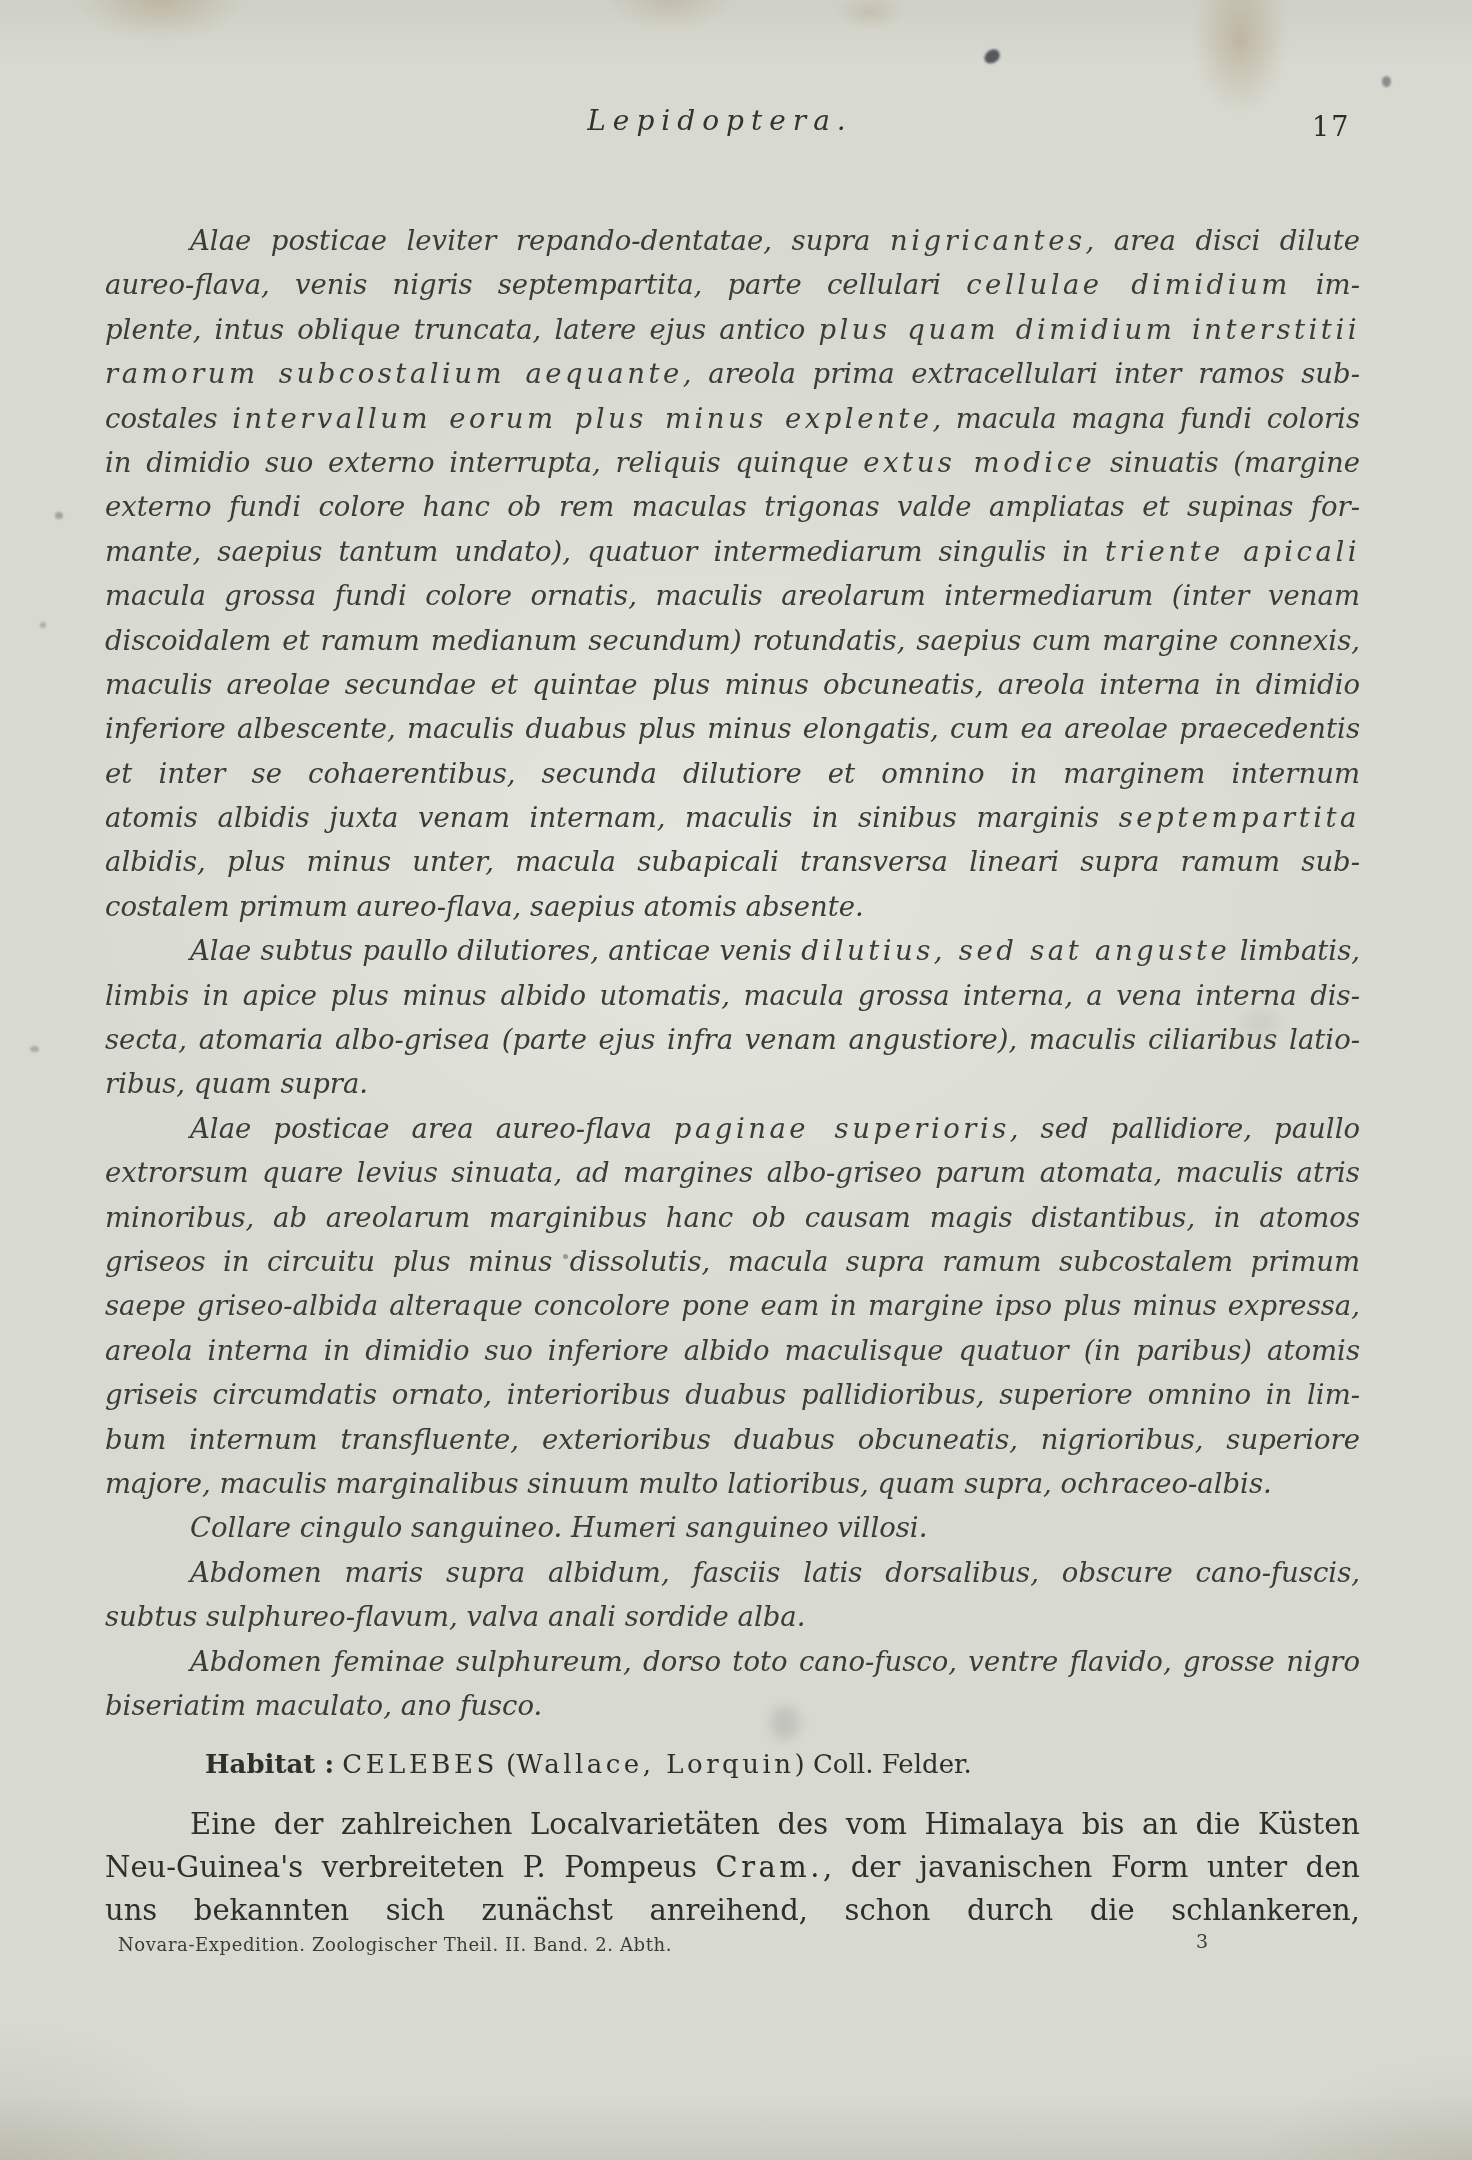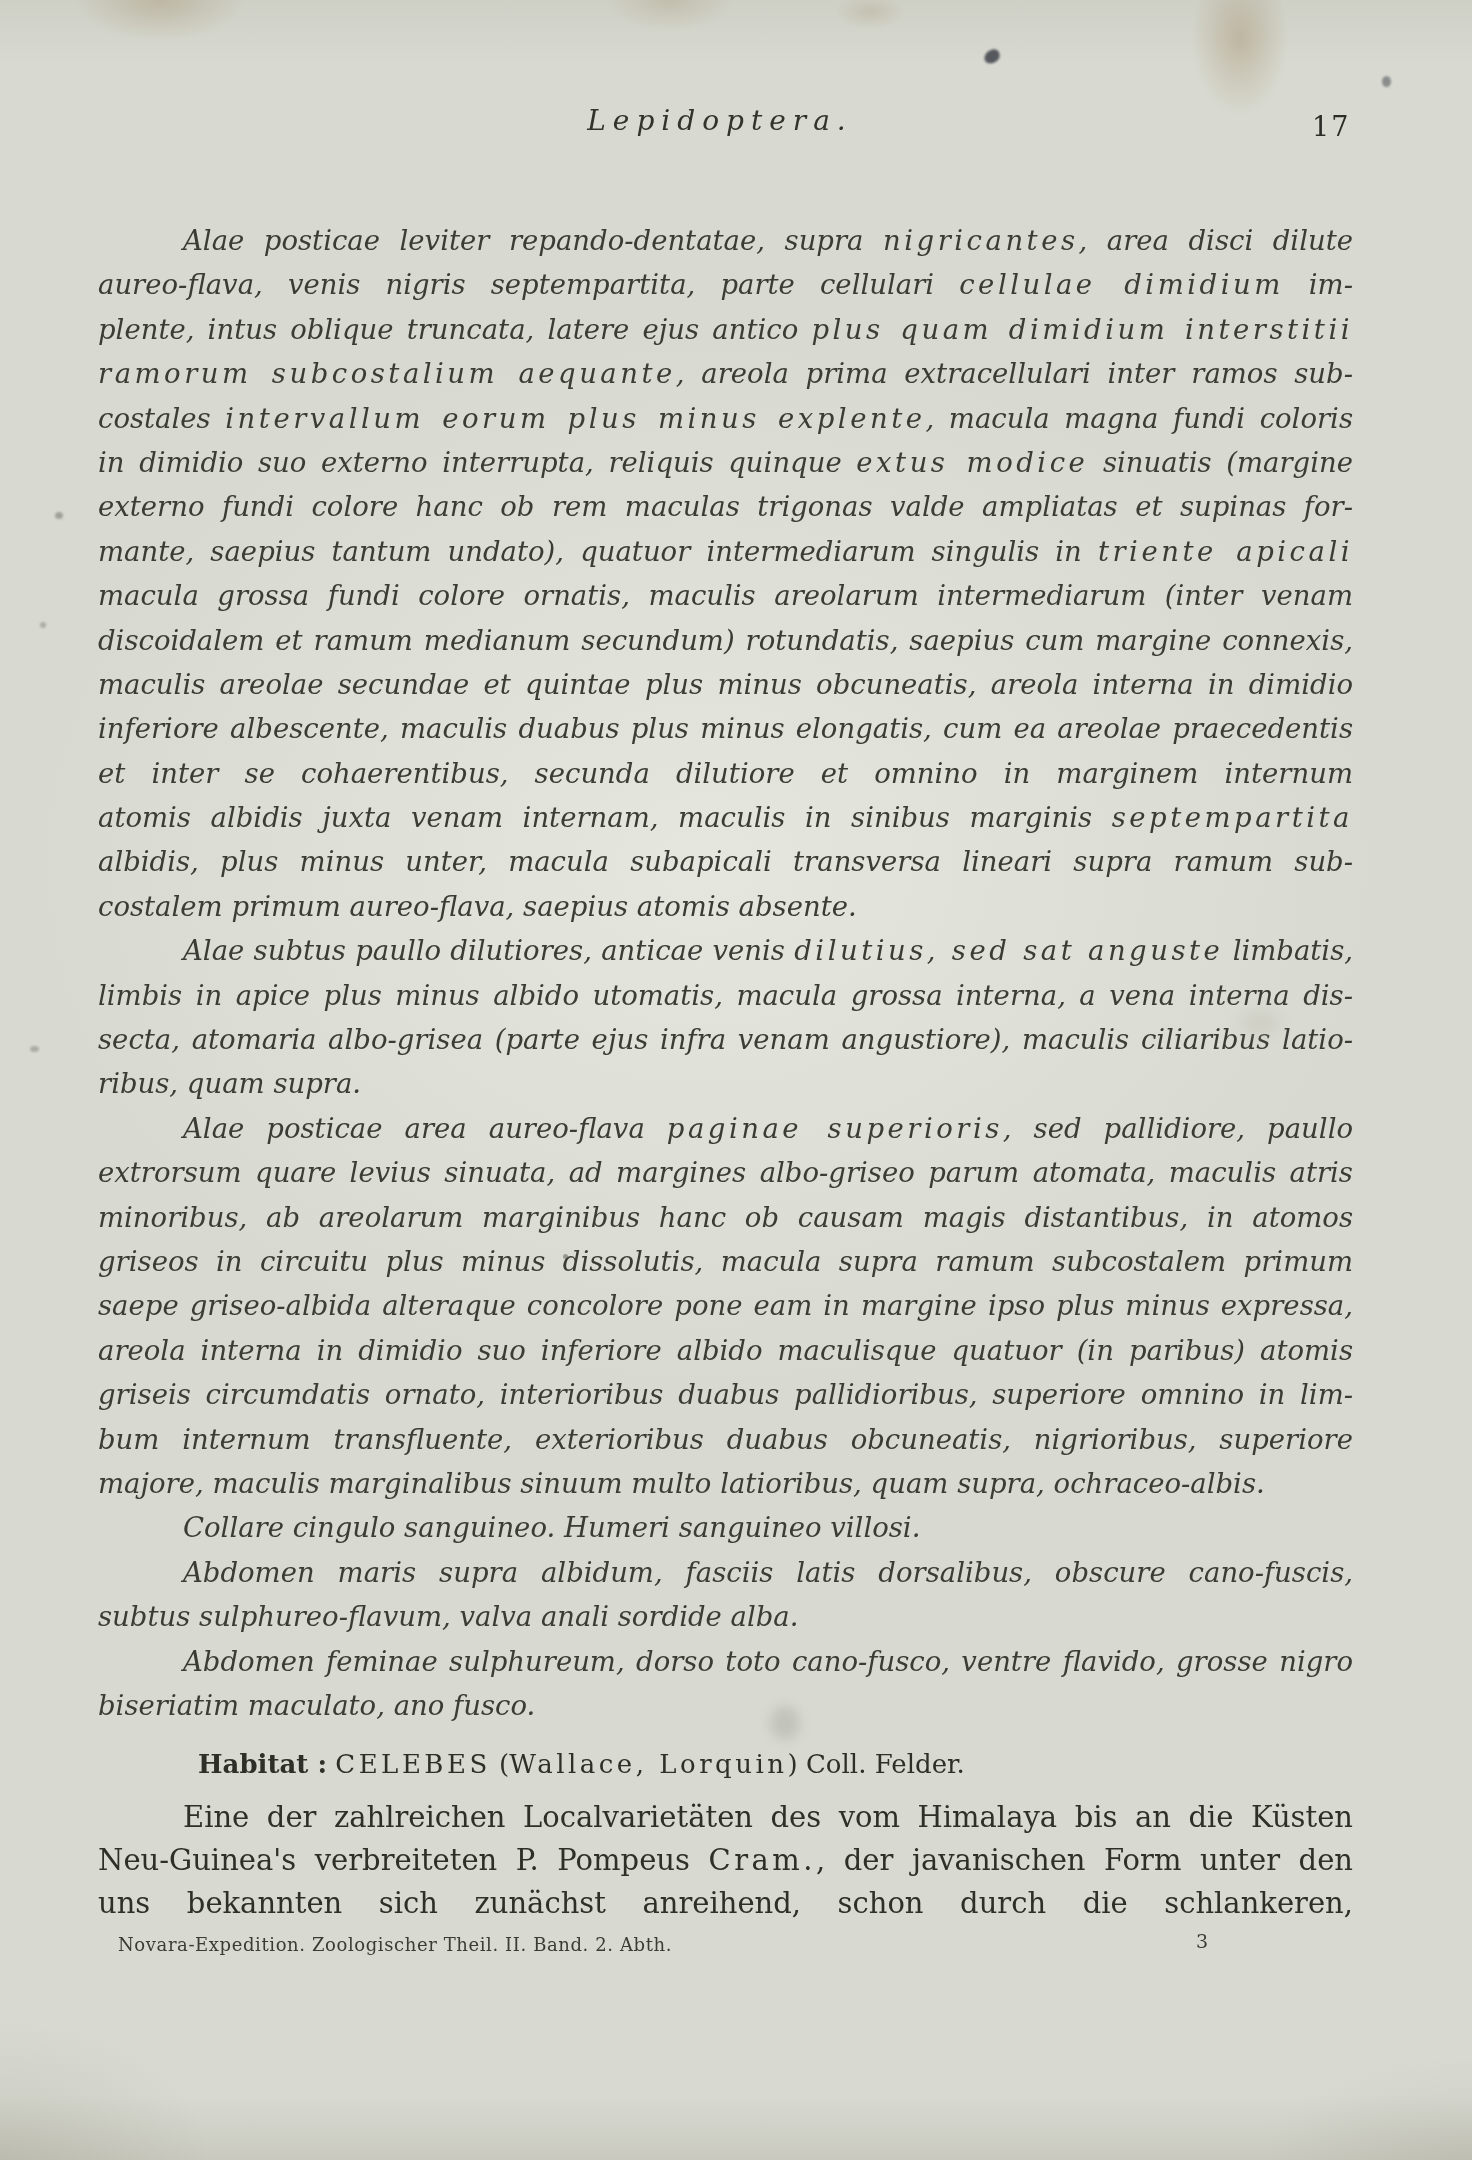--- a/index.html
+++ b/index.html
@@ -24,21 +24,21 @@
     position:absolute; top:104px; left:0; width:1440px;
     text-align:center;
     font-style:italic; font-size:28px; letter-spacing:7px;
     color:#33332e;
   }
   .pagenum {
     position:absolute; top:111px; left:1312px;
     font-size:27px; letter-spacing:2px; color:#2d2d28;
   }
   .text-block {
-    position:absolute; left:98px; top:218px; width:1255px;
+    position:absolute; left:105px; top:218px; width:1255px;
     color:#3c3c37;
   }
   .line {
     text-align:justify;
     text-align-last:justify;
     overflow:hidden;
   }
   .line.last  { text-align-last:left; }
   .line.first { text-indent:85px; }
   .line.latin { font-style:italic; font-size:27.5px; height:44.4px; line-height:44.4px; }
@@ -49,21 +49,21 @@
     font-style:normal; font-size:26px;
     height:46px; line-height:46px; margin-top:14px;
     color:#2f2f2a;
   }
   .line.habitat.first { text-indent:100px; }
   .line.german {
     font-style:normal; font-size:29px;
     height:43px; line-height:43px;
     color:#2f2f2a;
   }
-  .line.german.first { margin-top:9px; text-indent:85px; }
+  .line.german.first { margin-top:16px; text-indent:85px; }
   .imprint {
     position:absolute; top:1934px; left:118px;
     font-size:18px; letter-spacing:.6px; color:#3b3b35;
   }
   .signature {
     position:absolute; top:1930px; left:1196px;
     font-size:19px; color:#3b3b35;
   }
   .spot { position:absolute; pointer-events:none; }
   .s1 { left:984px;  top:50px;   width:16px; height:13px; background:#3f434b; border-radius:60% 40% 55% 45%; opacity:.85; filter:blur(1px); transform:rotate(-20deg); }

